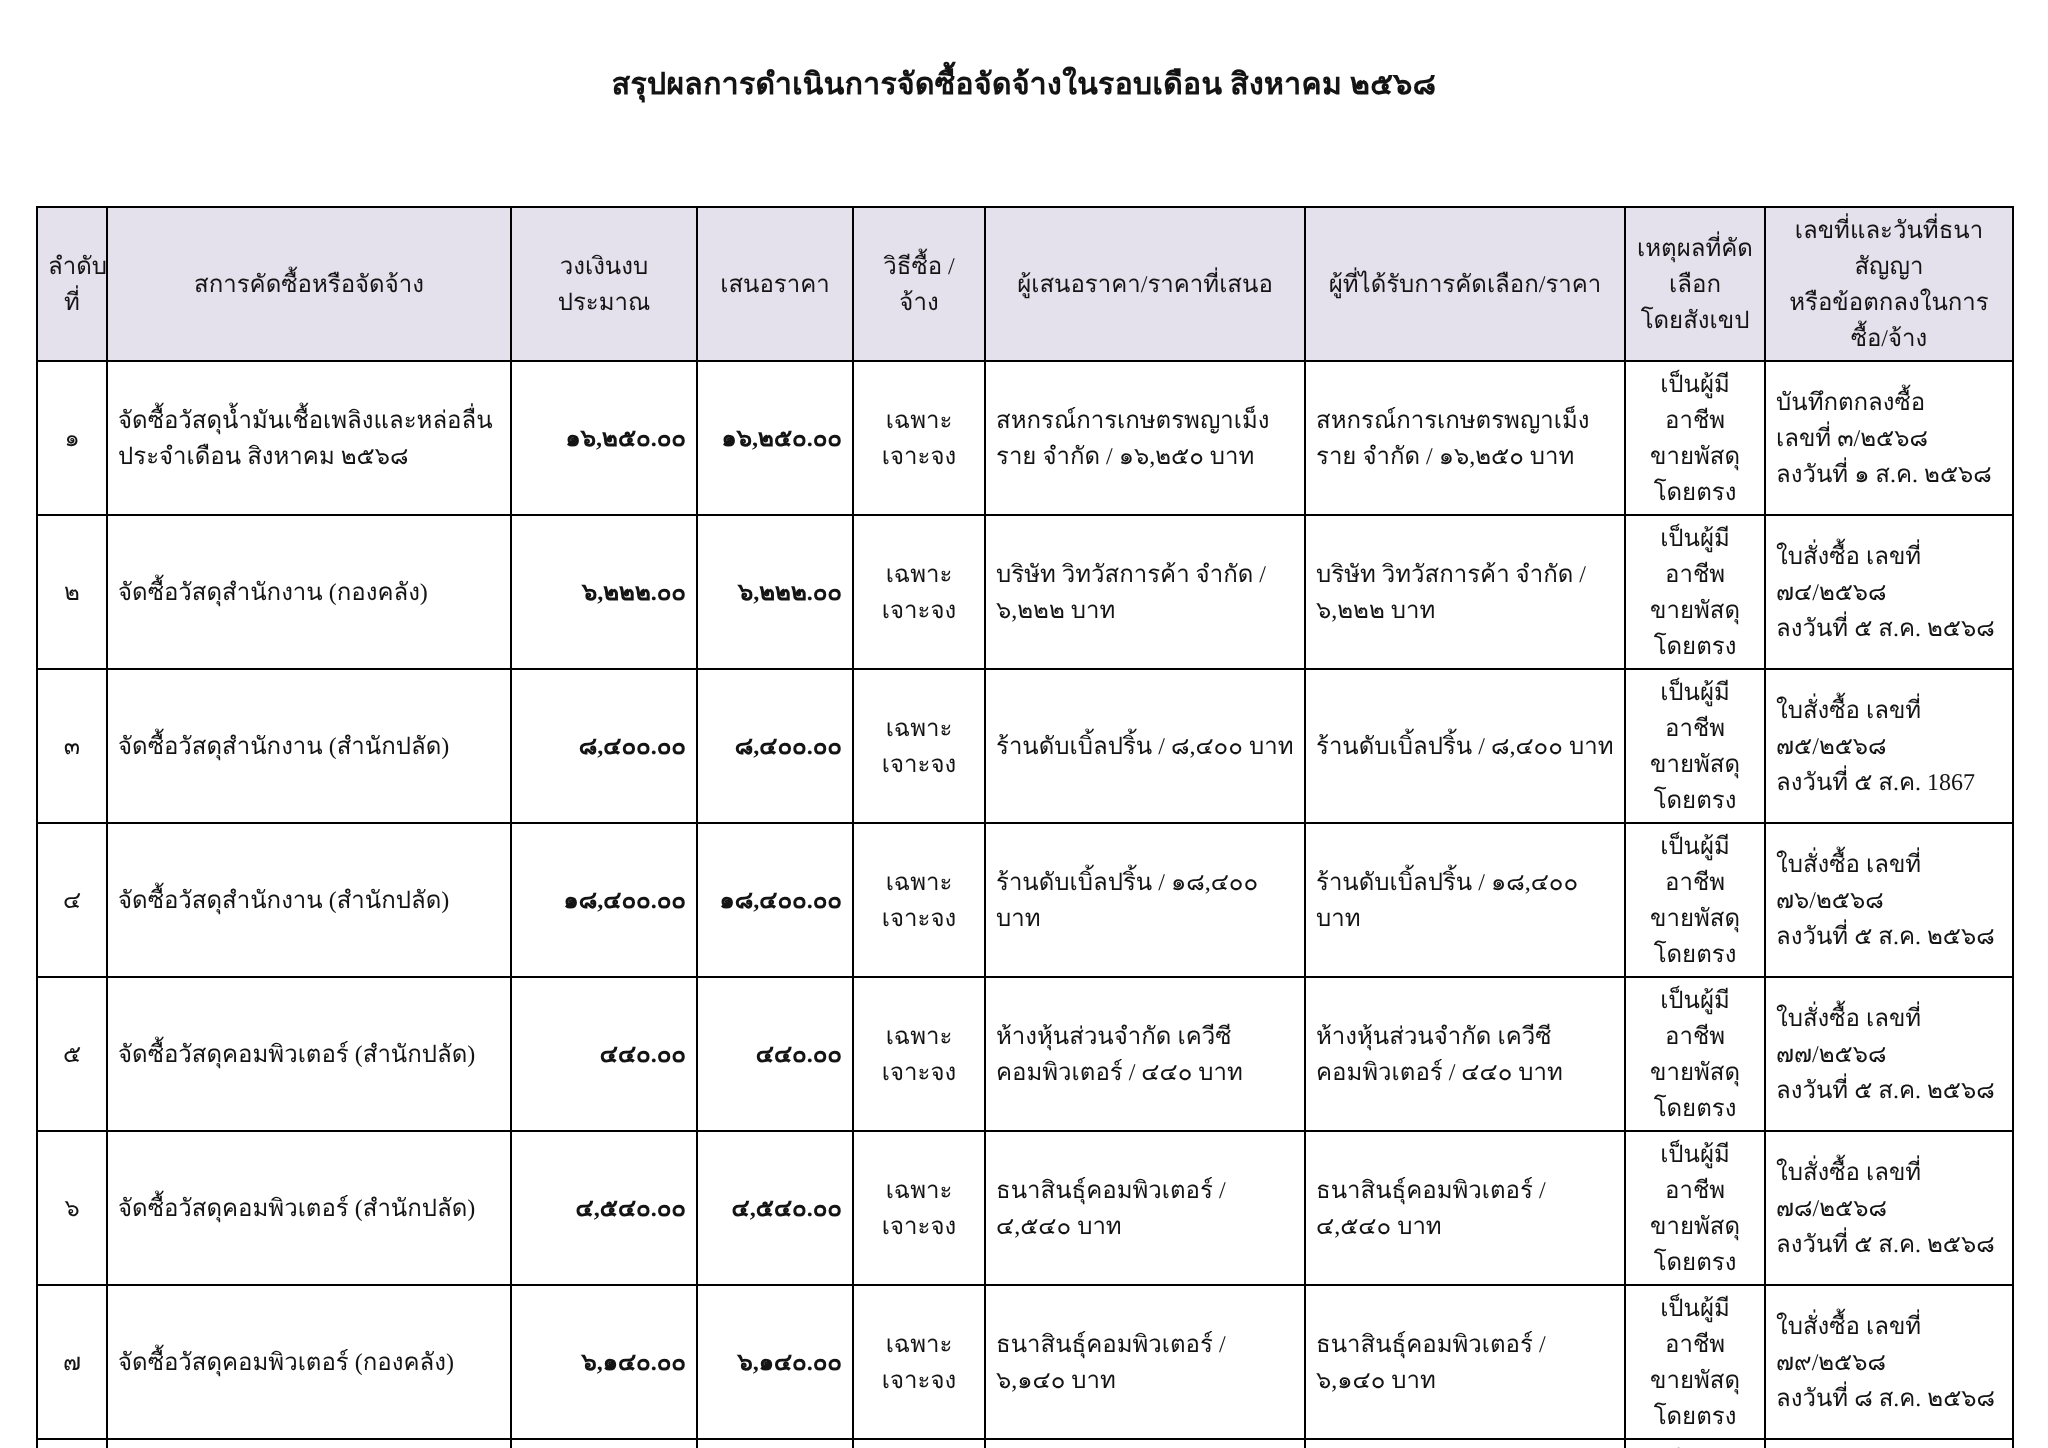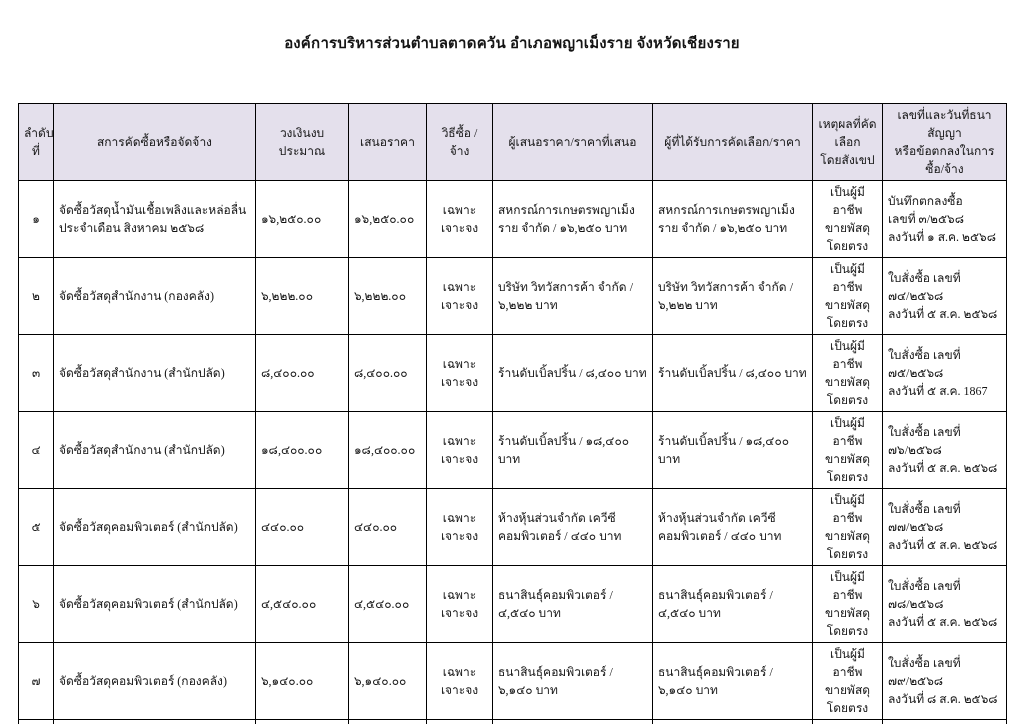--- a/index.html
+++ b/index.html
@@ -28,27 +28,27 @@
   }
   table.proc thead th{
     background:#e4e0ec;
     height:70px;
     text-align:center;
     font-weight:normal;
   }
   table.proc tbody tr{height:47px;}
   td.al-left{text-align:left;}
   td.al-center{text-align:center;}
-  td.al-right{text-align:left;}
+  td.al-right{text-align:right;font-weight:bold;}
 </style>
 </head>
 <body>
 
 <div class="titles">
-  <p class="title-line">องค์การบริหารส่วนตำบลตาดควัน อำเภอพญาเม็งราย จังหวัดเชียงราย</p>
+  <p class="title-line">สรุปผลการดำเนินการจัดซื้อจัดจ้างในรอบเดือน สิงหาคม ๒๕๖๘</p>
 </div>
 
 <table class="proc">
   <colgroup>
       <col style="width: 35px;">
       <col style="width: 202px;">
       <col style="width: 93px;">
       <col style="width: 78px;">
       <col style="width: 66px;">
       <col style="width: 160px;">

